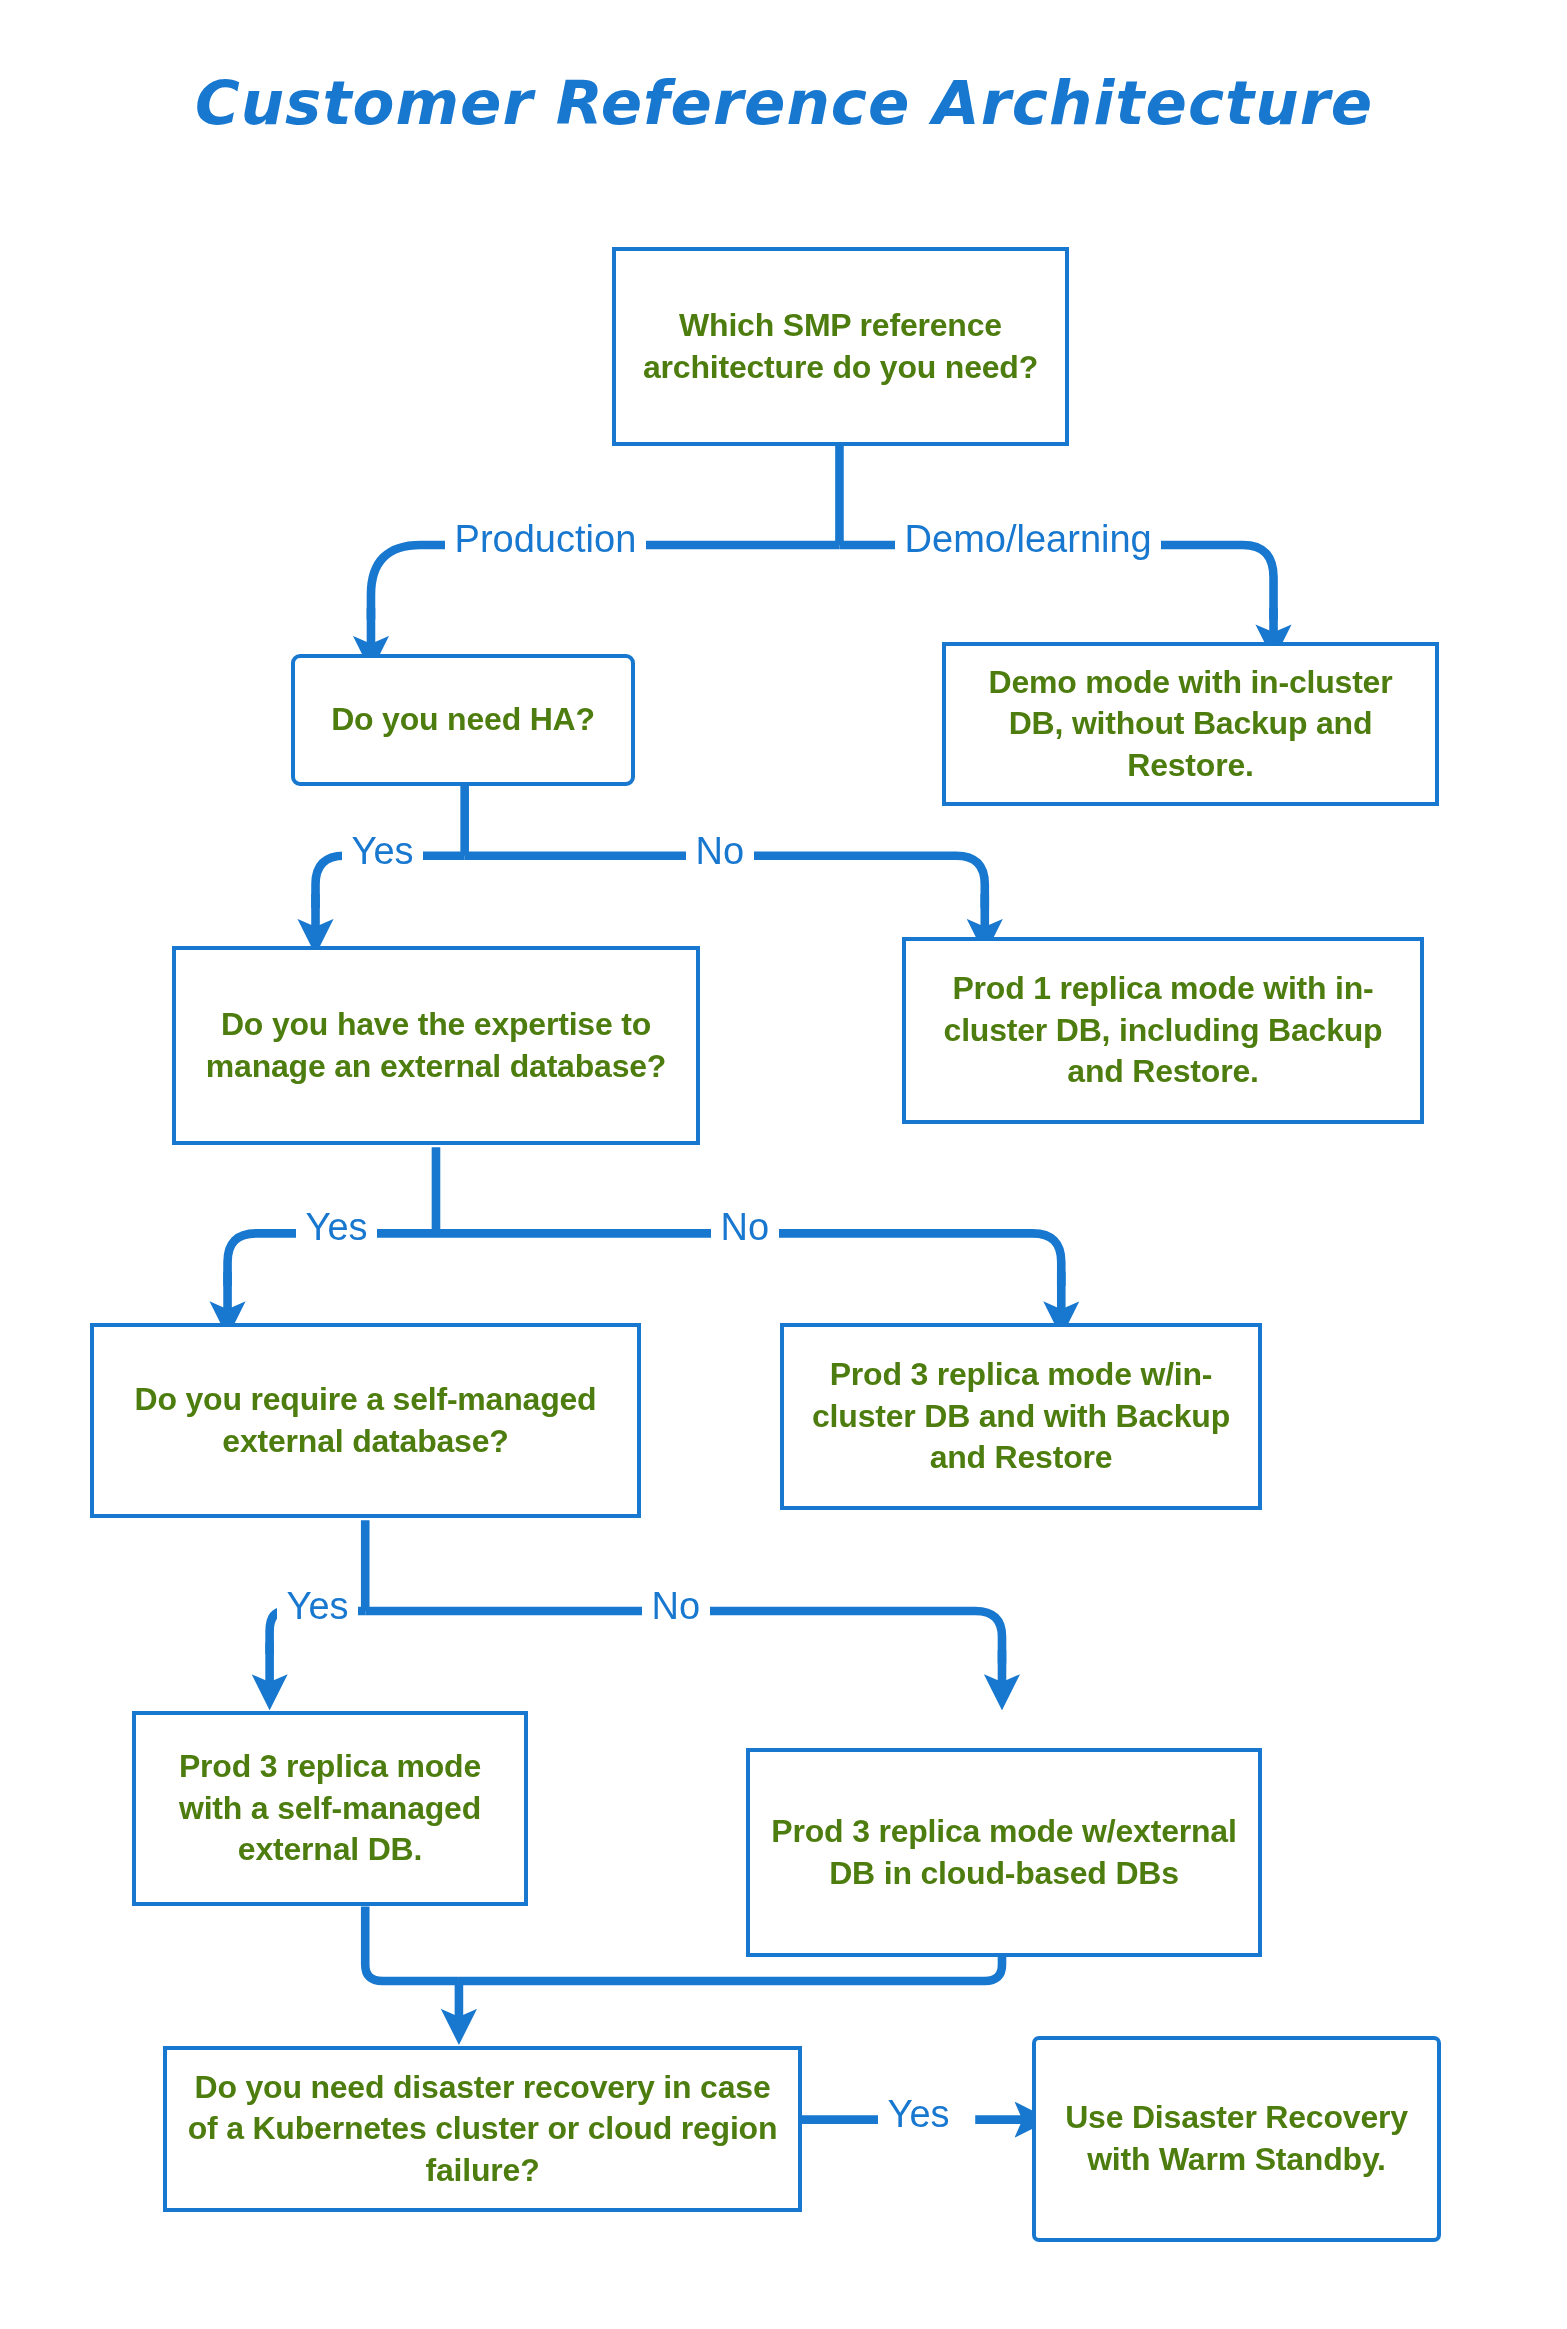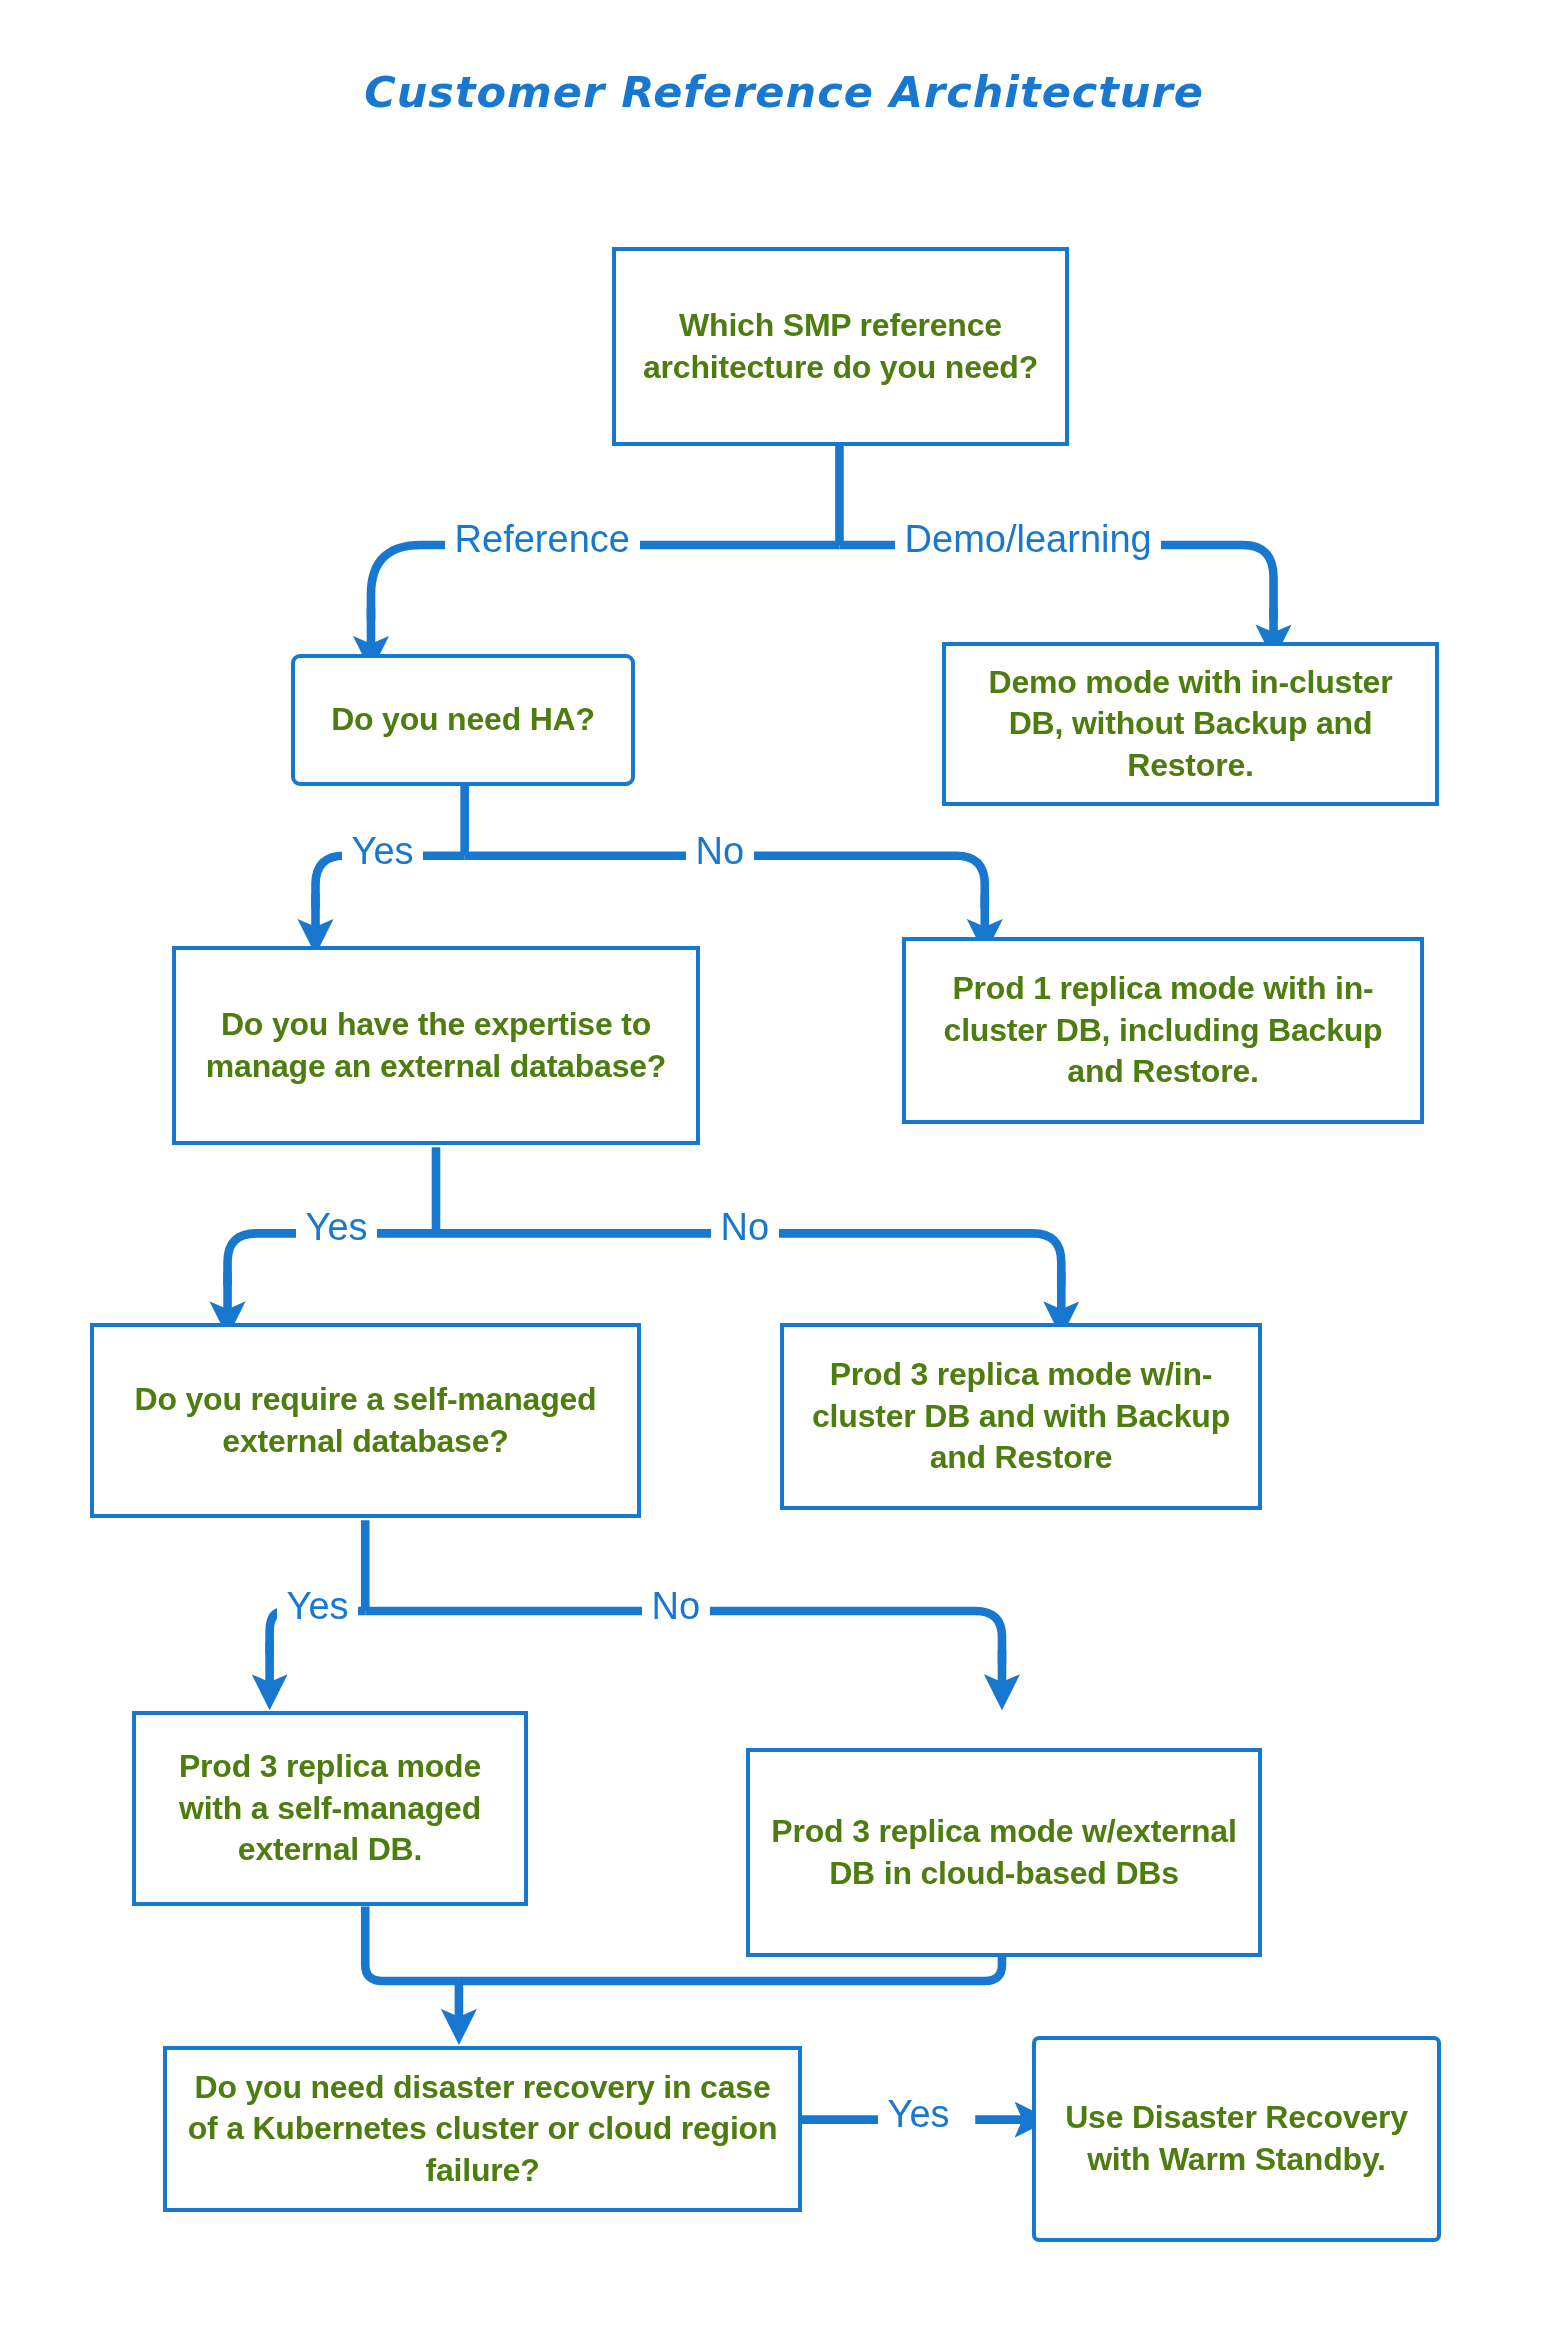--- a/index.html
+++ b/index.html
@@ -23,21 +23,21 @@
   }
   .diagram-title {
     position: absolute;
     left: 0;
     top: 67px;
     width: 1568px;
     text-align: center;
     font-family: "DejaVu Sans", sans-serif;
     font-style: italic;
     font-weight: bold;
-    font-size: 43px;
+    font-size: 61px;
     letter-spacing: 1px;
     color: #1878CF;
     white-space: nowrap;
   }
   .node {
     position: absolute;
     box-sizing: border-box;
     border: 4.8px solid #1878CF;
     background: #ffffff;
     display: flex;
@@ -152,21 +152,21 @@
 </div>
 
 <div class="node" style="left:163px; top:2046px; width:639px; height:166px;">
   <div class="node-text">Do you need disaster recovery in case of a Kubernetes cluster or cloud region failure?</div>
 </div>
 
 <div class="node" style="left:1032px; top:2036px; width:409px; height:206px;border-radius:7px;">
   <div class="node-text">Use Disaster Recovery with Warm Standby.</div>
 </div>
 
-<div class="edge-label" style="left:445px; top:520px;">Reference</div>
+<div class="edge-label" style="left:445px; top:520px;">Production</div>
 
 <div class="edge-label" style="left:895px; top:520px;">Demo/learning</div>
 
 <div class="edge-label" style="left:342px; top:832px;">Yes</div>
 
 <div class="edge-label" style="left:686px; top:832px;">No</div>
 
 <div class="edge-label" style="left:296px; top:1208px;">Yes</div>
 
 <div class="edge-label" style="left:711px; top:1208px;">No</div>

